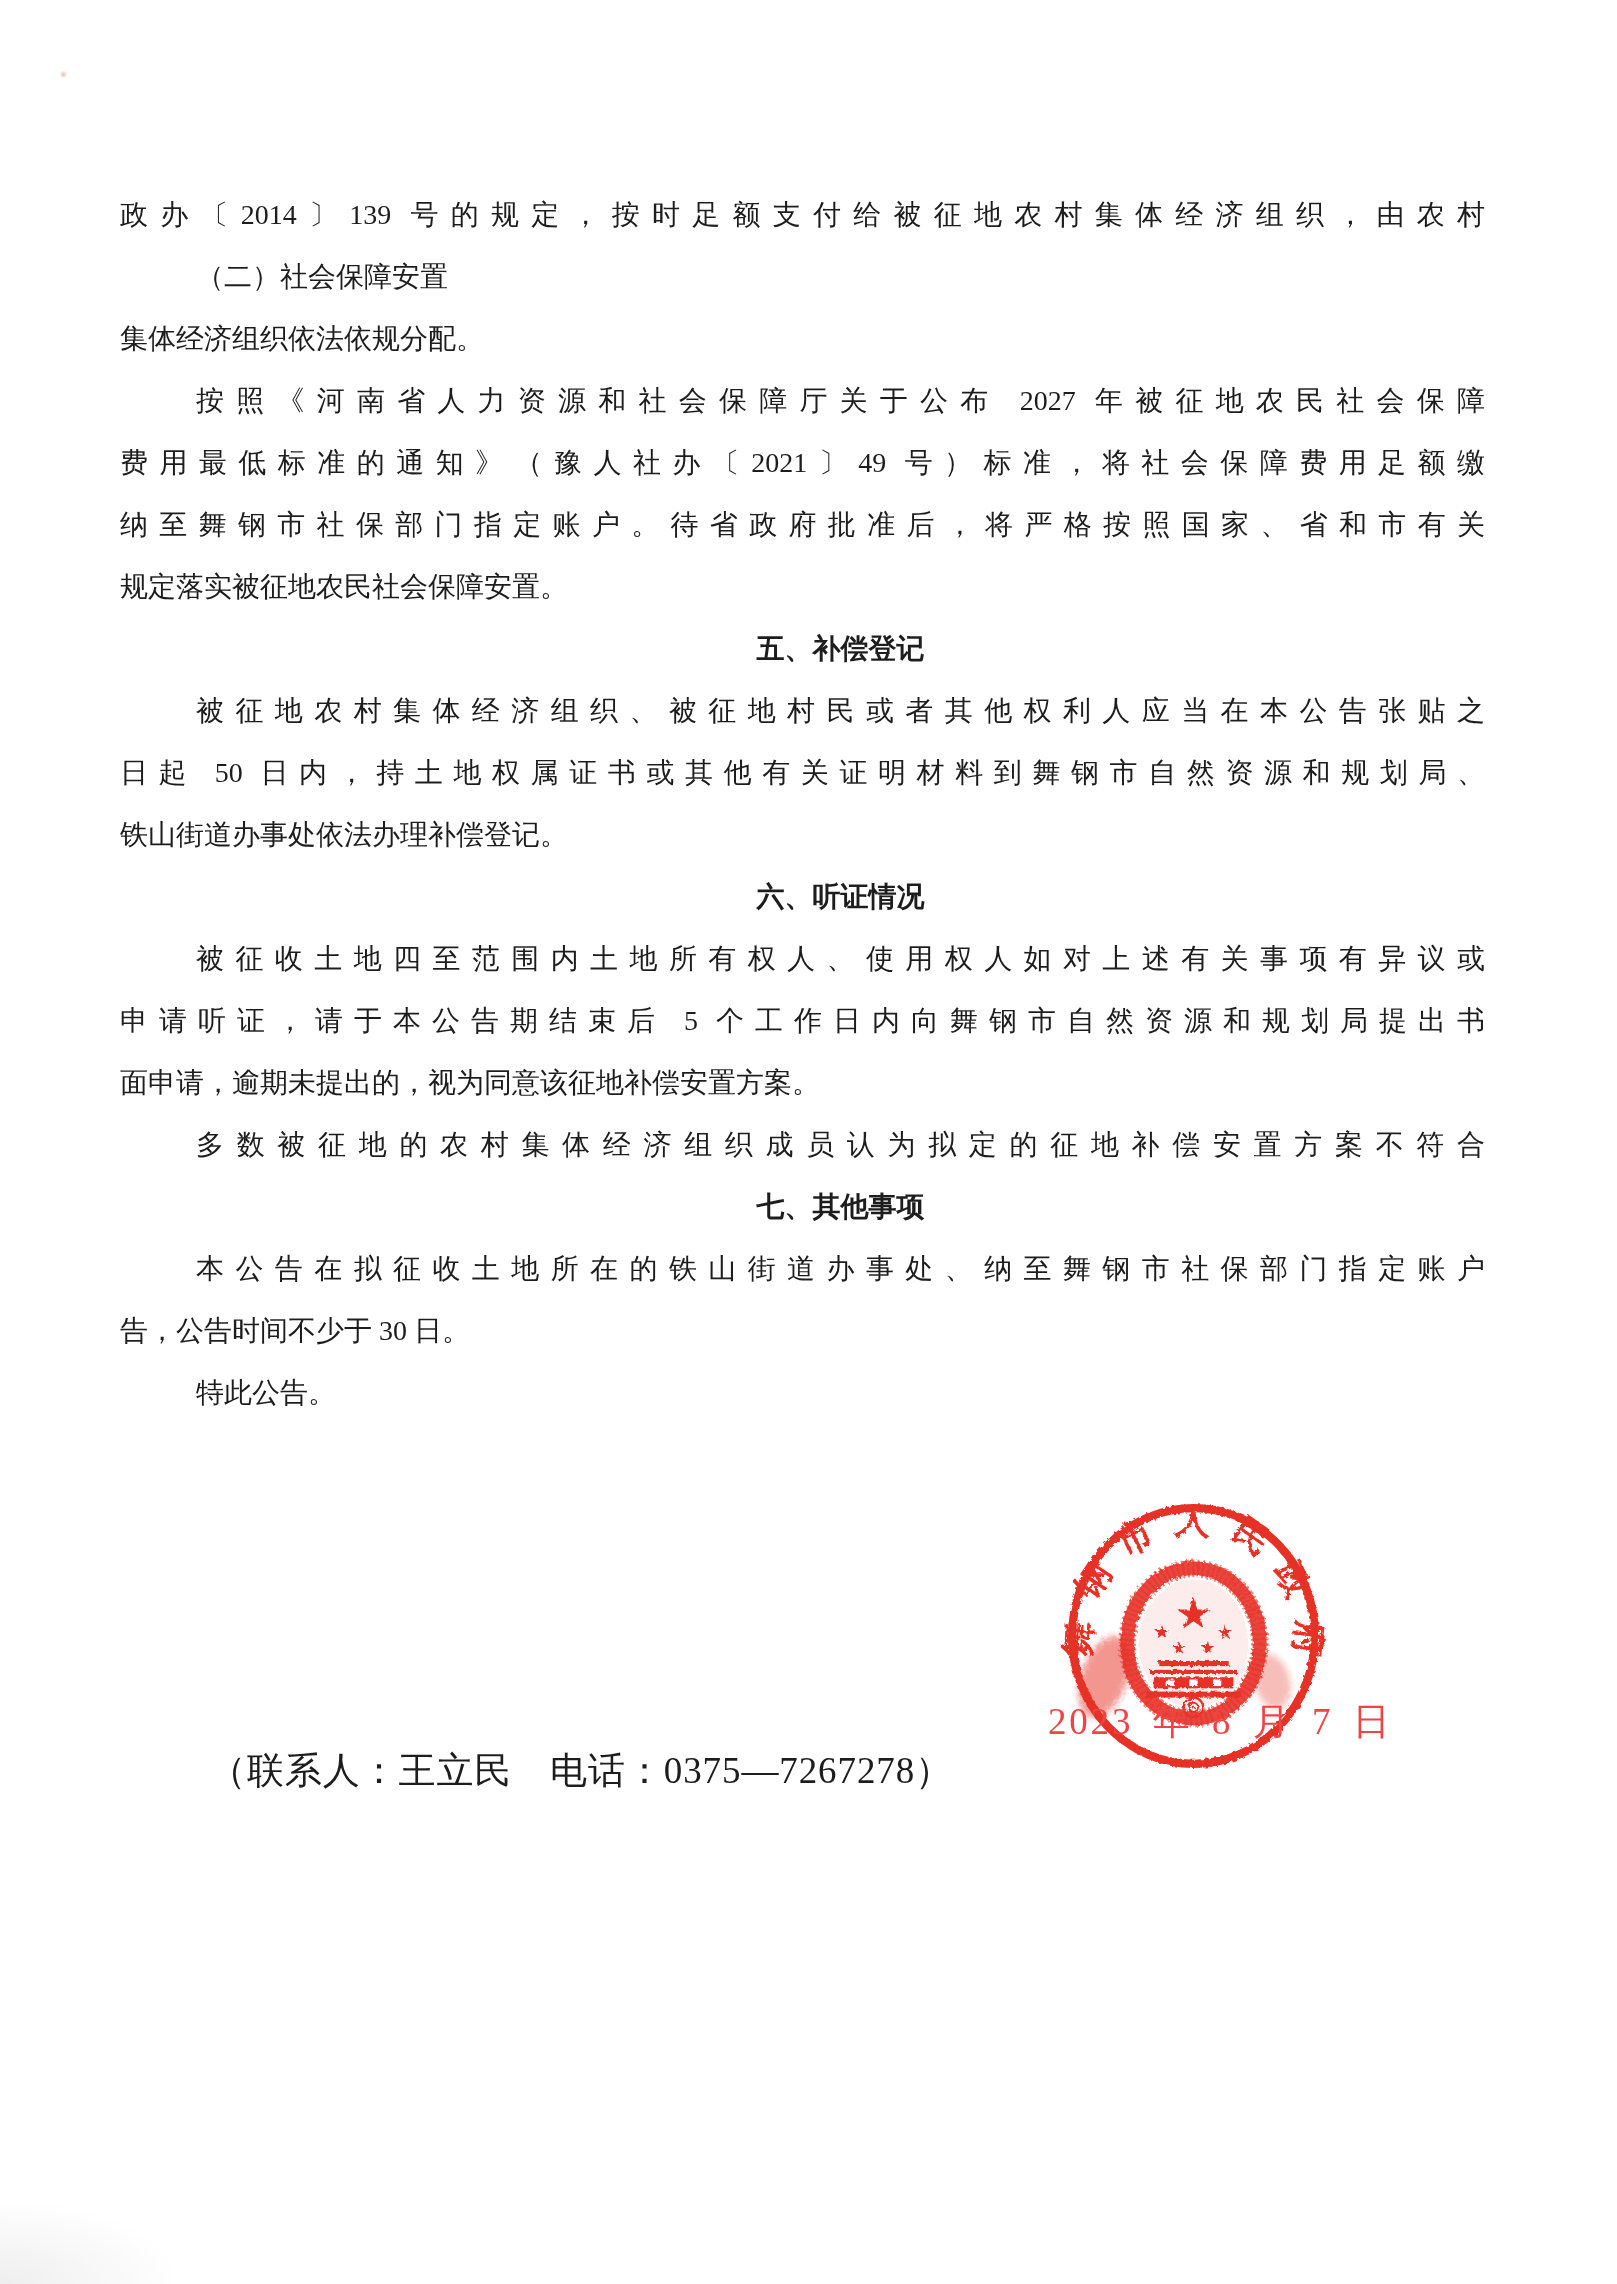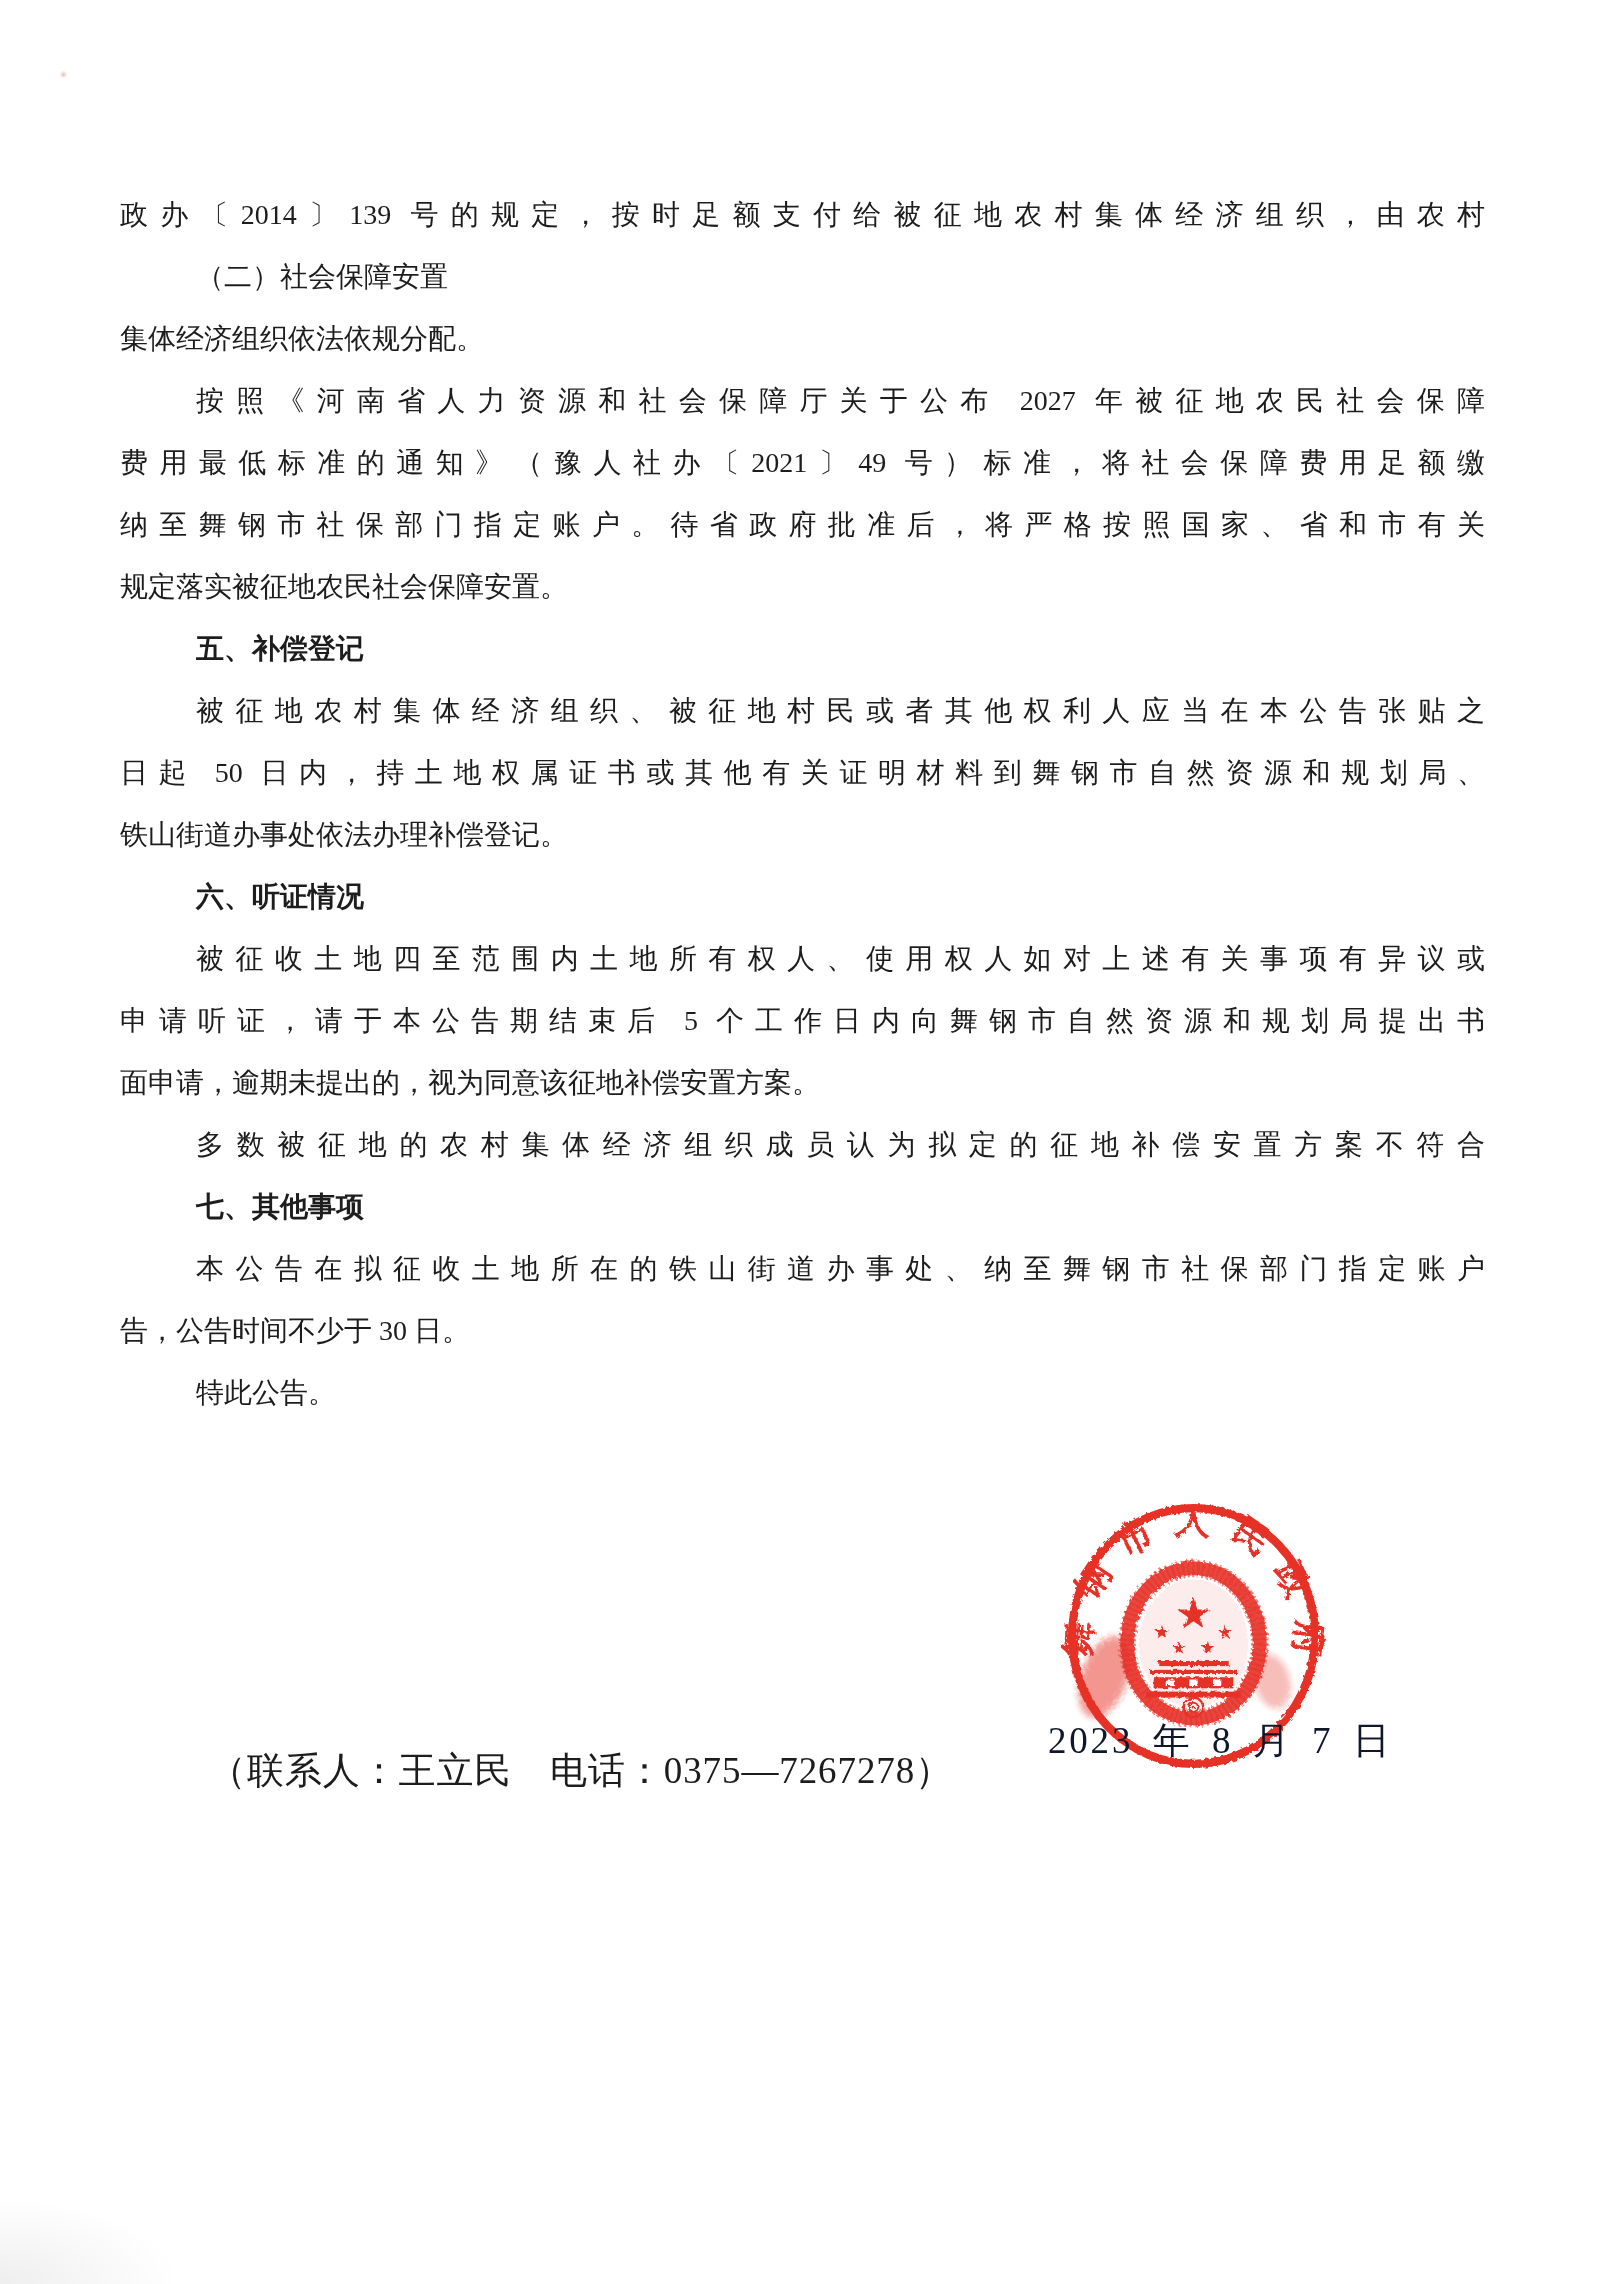--- a/index.html
+++ b/index.html
@@ -20,44 +20,44 @@
     font-size:28px;
     line-height:62px;
     height:62px;
     white-space:normal;
     overflow:visible;
   }
   .ind{ text-indent:76px; }
   .hd{
     font-weight:bold;
     font-family:"Liberation Sans","DejaVu Sans",sans-serif;
+    text-align:center;
   }
   .full{
     text-align:justify;
     text-align-last:justify;
     text-justify:inter-character;
   }
   
   .seal{
     position:absolute;
     left:1059px;top:1497px;
     width:269px;height:278px;
     z-index:2;
     opacity:.95;
   }
   .seal-date{
     position:absolute;
     left:1048px;top:1697px;
     font-size:37px;
     letter-spacing:2.8px;
     word-spacing:7.4px;
-    color:#0f172a;
+    color:#ef4444;
     z-index:5;
     white-space:nowrap;
-    margin-top:19px;
   }
   .contact{
     position:absolute;
     left:209px;top:1746px;
     font-size:37px;
     letter-spacing:0.9px;
     color:#1d1d1d;
     z-index:1;
     white-space:nowrap;
   }

